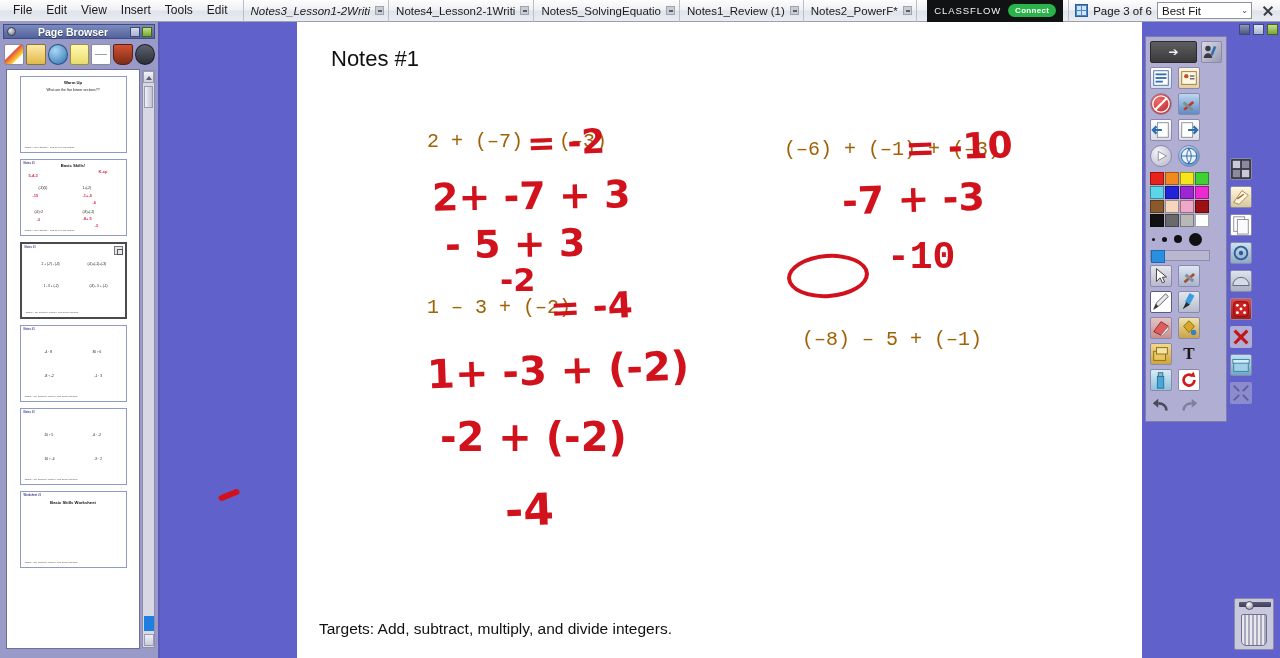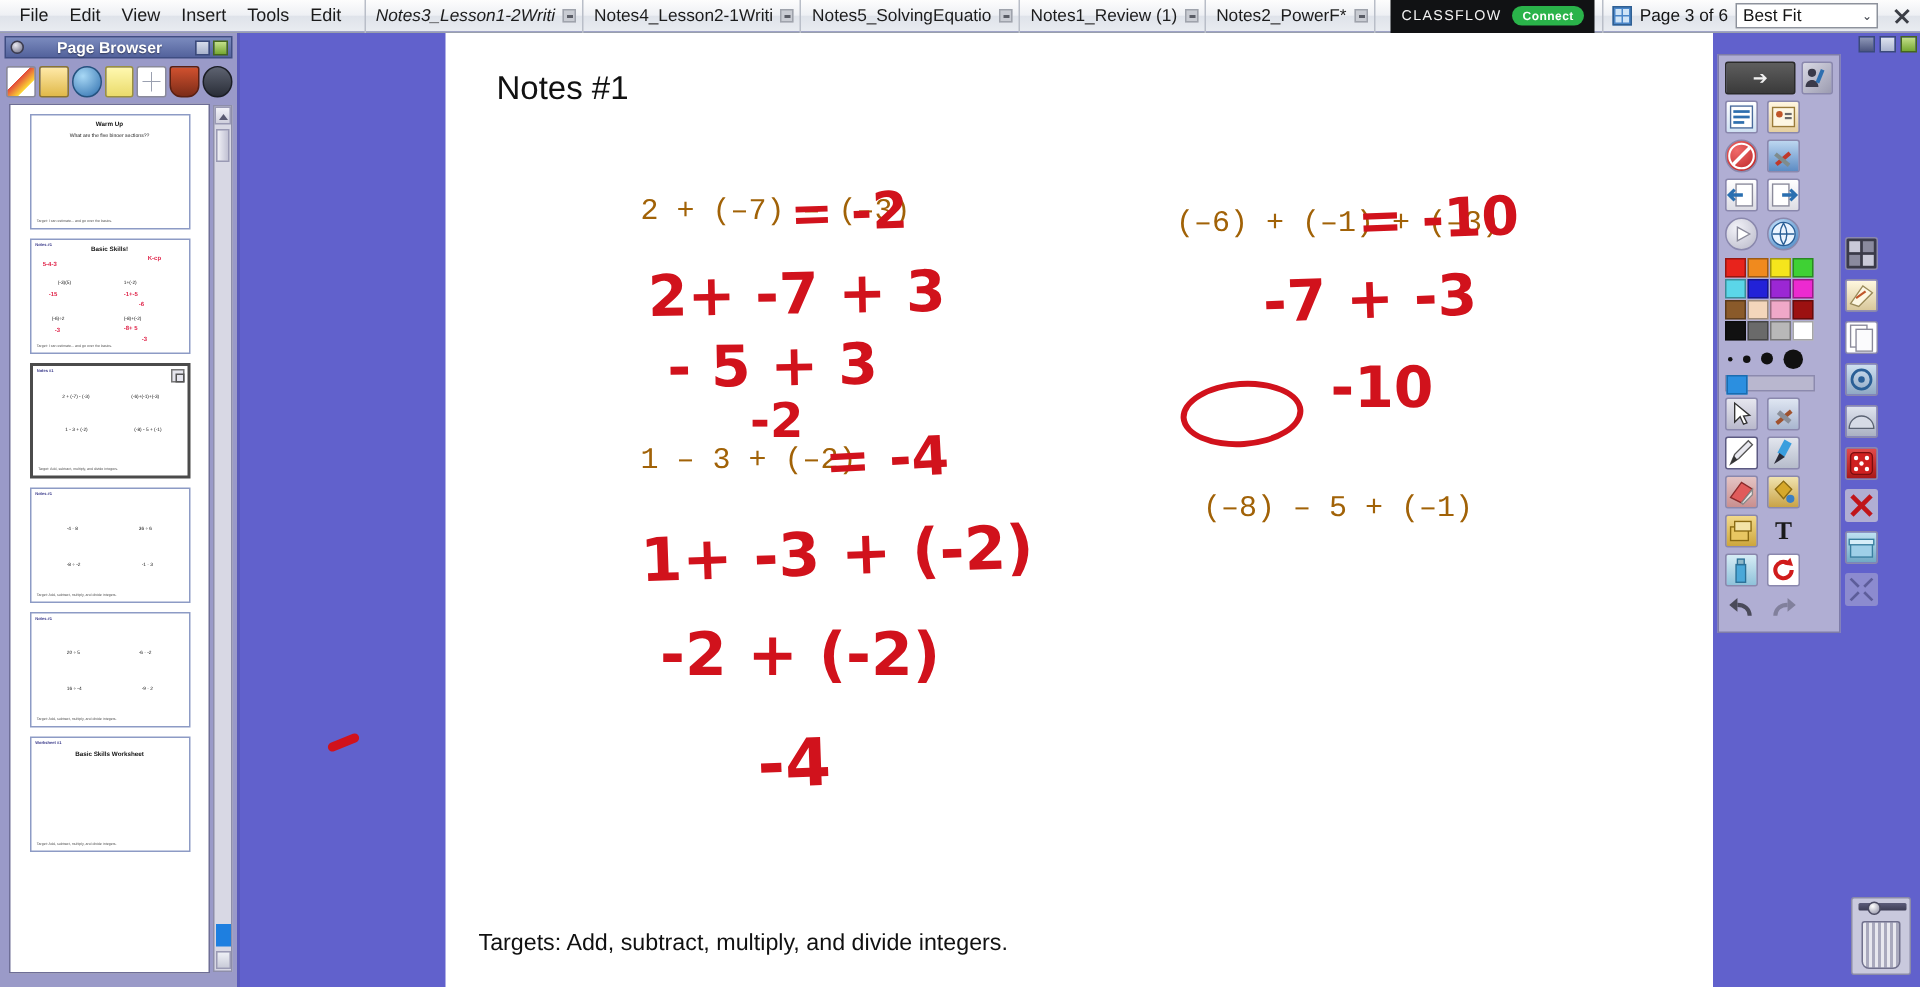--- a/index.html
+++ b/index.html
@@ -442,21 +442,21 @@
   <div class="ink" style="left:203px; top:239px; font-size:32px;">-2</div>
   <div id="circle-2"></div>
 
   <div class="ink" style="left:253px; top:264px; font-size:36px; transform:rotate(-3deg);">= -4</div>
   <div class="ink" style="left:130px; top:325px; font-size:40px; transform:rotate(-2deg);">1+ -3 + (-2)</div>
   <div class="ink" style="left:143px; top:392px; font-size:40px;">-2 + (-2)</div>
   <div class="ink" style="left:208px; top:462px; font-size:44px; transform:rotate(-2deg);">-4</div>
 
   <div class="ink" style="left:608px; top:104px; font-size:36px; transform:rotate(-2deg);">= -10</div>
   <div class="ink" style="left:545px; top:155px; font-size:38px; transform:rotate(-2deg);">-7 + -3</div>
-  <div class="ink" style="left:590px; top:214px; font-size:38px;">-10</div>
+  <div class="ink" style="left:590px; top:214px; font-size:38px;font-family:Liberation Mono, monospace;">-10</div>
 
   <div id="slide-footer">Targets: Add, subtract, multiply, and divide integers.</div>
 </div>
 
 <div id="stray-mark"></div>
 
 <div id="right-rail">
 
   <div id="rt-head">
     <span class="rt-hbtn dark"></span>

